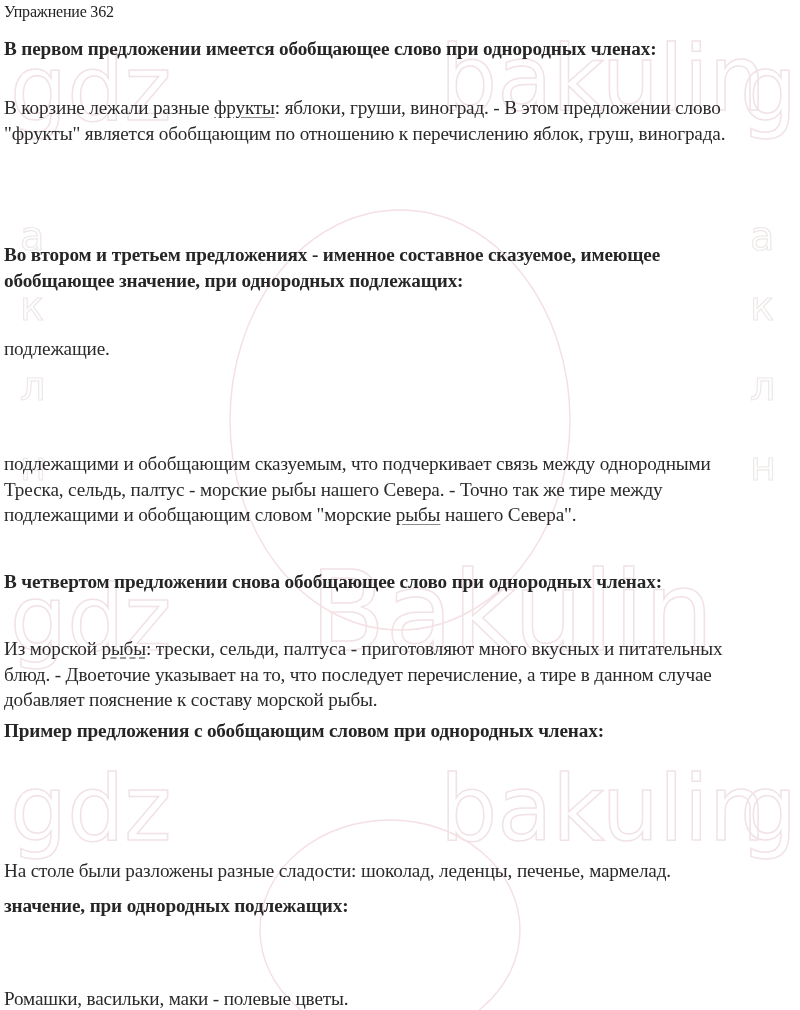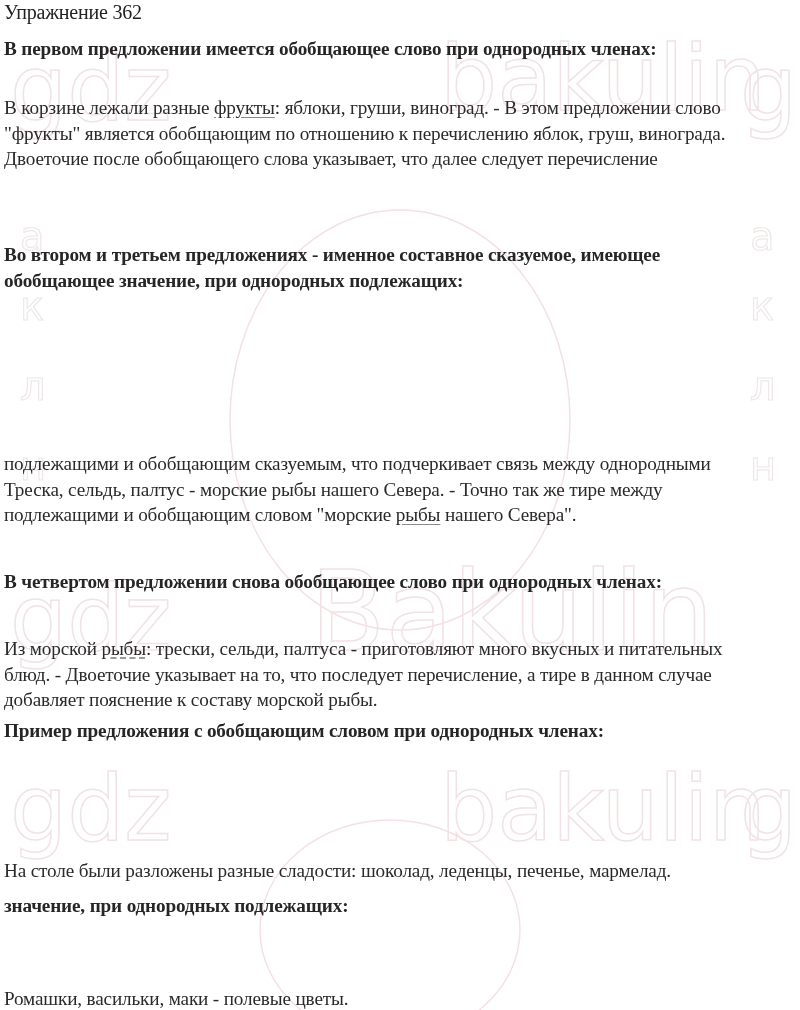--- a/index.html
+++ b/index.html
@@ -24,21 +24,21 @@
   }
   .content {
     position: relative;
     z-index: 1;
     padding: 0 0 0 4px;
   }
   .title {
     position: absolute;
     left: 4px;
     top: 0px;
-    font-size: 20px;
+    font-size: 16px;
     line-height: 24px;
     font-weight: normal;
     margin: 0;
     letter-spacing: -0.2px;
   }
   .block {
     position: absolute;
     left: 4px;
     width: 796px;
     font-size: 19.2px;
@@ -105,28 +105,28 @@
 <div class="content">
 
   <div class="title">Упражнение 362</div>
 
   <div class="block heading" style="top:36px">
     <span class="line">В первом предложении имеется обобщающее слово при однородных членах:</span>
   </div>
   <div class="block para" style="top:95px">
     <span class="line"><span>В корзине лежали разные </span><span class="u-solid">фрукты</span><span>: яблоки, груши, виноград. - В этом предложении слово</span></span>
     <span class="line">"фрукты" является обобщающим по отношению к перечислению яблок, груш, винограда.</span>
-    <span class="line">Двоеточие после обобщающего слова указывает, что далее следует перечисление</span>
   </div>
 
   <div class="block heading" style="top:242px">
     <span class="line">Во втором и третьем предложениях - именное составное сказуемое, имеющее</span>
     <span class="line">обобщающее значение, при однородных подлежащих:</span>
   </div>
   <div class="block para" style="top:336px">
+    <span class="line">подлежащие.</span>
   </div>
   <div class="block para" style="top:451px">
     <span class="line">подлежащими и обобщающим сказуемым, что подчеркивает связь между однородными</span>
     <span class="line">Треска, сельдь, палтус - морские рыбы нашего Севера. - Точно так же тире между</span>
     <span class="line"><span>подлежащими и обобщающим словом "морские </span><span class="u-solid">рыбы</span><span> нашего Севера".</span></span>
   </div>
 
   <div class="block heading" style="top:569px">
     <span class="line">В четвертом предложении снова обобщающее слово при однородных членах:</span>
   </div>

